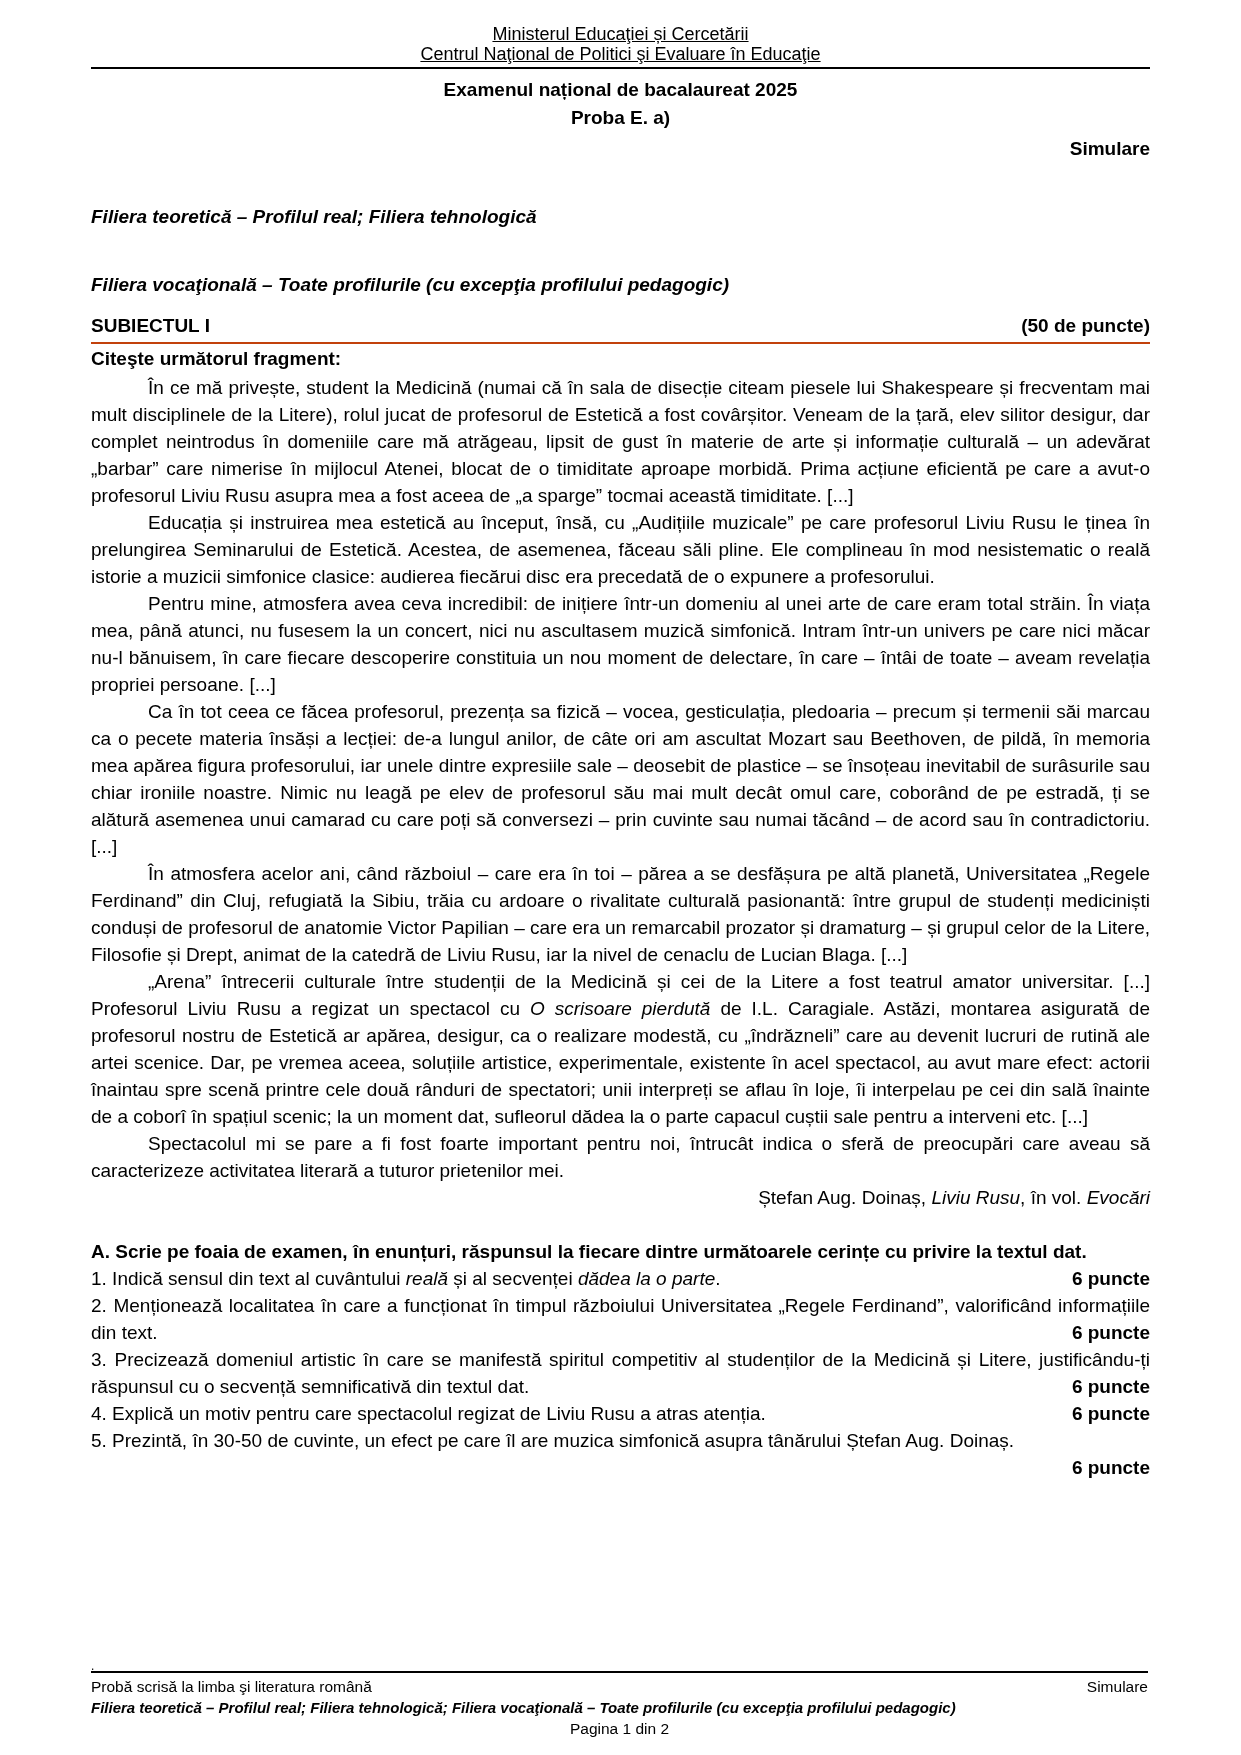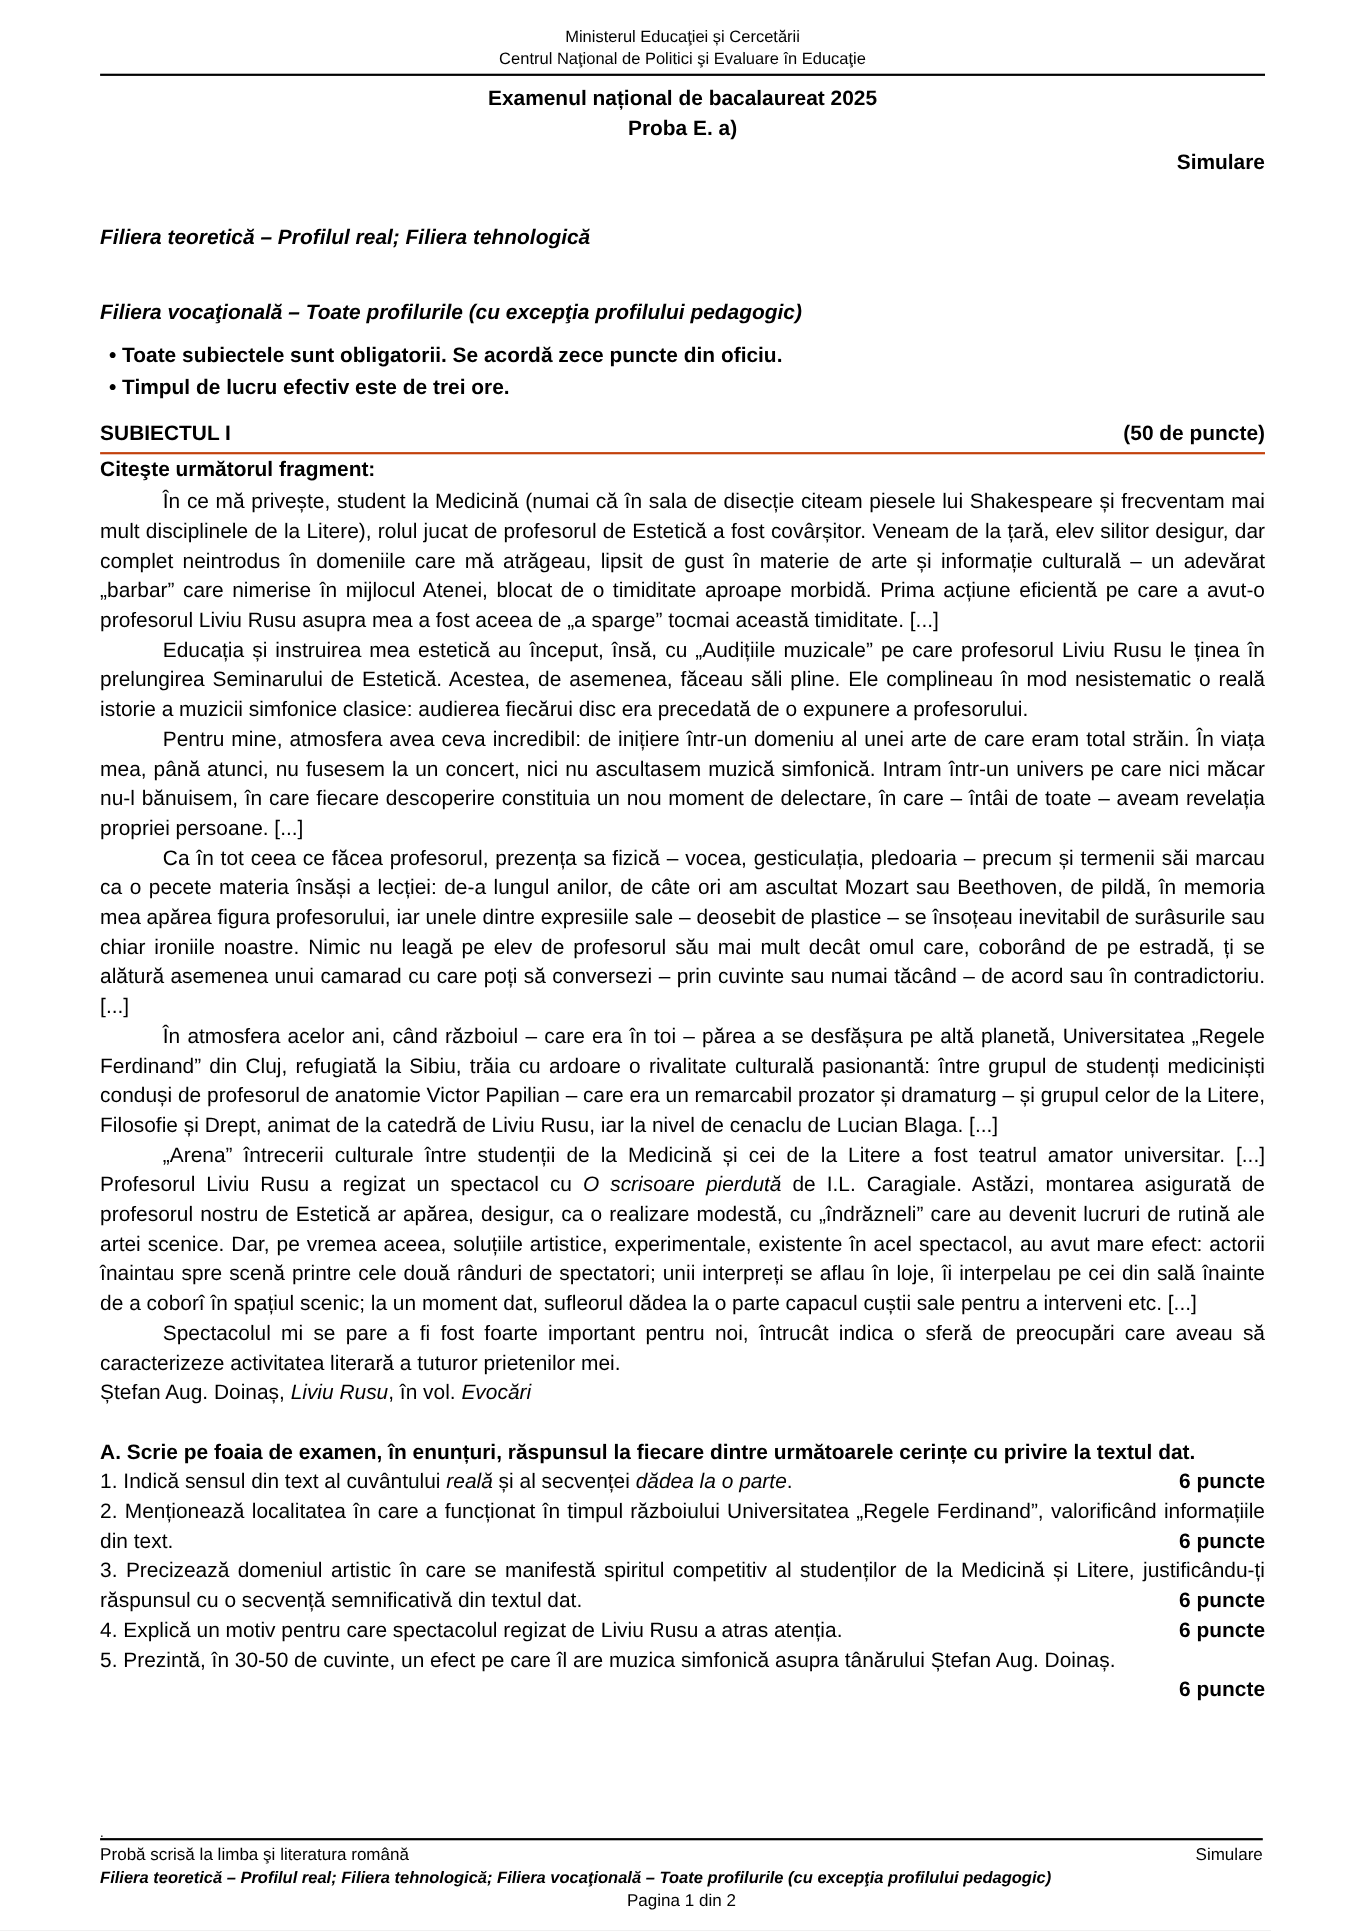--- a/index.html
+++ b/index.html
@@ -10,21 +10,21 @@
     background:#ffffff;
     color:#000000;
     font-family:"Liberation Sans", sans-serif;
     font-size:19px;
     line-height:27px;
     overflow:hidden;
   }
   .content { padding:24px 91px 0 91px; }
 
   .center { text-align:center; }
-  .ministry { font-size:15px; line-height:20px; }
+  .ministry { font-size:18px; line-height:20px;text-decoration:underline; }
   .top-rule { border-bottom:2px solid #000; margin-top:3px; }
 
   .doc-title { font-weight:bold; line-height:27.5px; margin-top:7px; }
   .simulare-row { text-align:right; font-weight:bold; margin-top:4px; }
   .filiera { font-weight:bold; font-style:italic; line-height:27px;margin-top:41px; }
   .filiera-block { margin-top:1px; }
 
   .bullet-list { font-weight:bold; margin-top:11px; }
   .bullet-item { padding-left:24px; text-indent:-16px; line-height:29px; }
   .bullet-glyph { display:inline; }
@@ -32,21 +32,21 @@
   .subject-row {
     display:flex; justify-content:space-between;
     font-weight:bold;
     border-bottom:2px solid #c2410c;
     margin-top:14px; padding-bottom:3px;
   }
   .instruction { font-weight:bold; margin-top:1px; }
 
   .fragment { margin-top:2px; }
   .fragment p { margin:0; text-align:justify; text-indent:57px; }
-  .attribution { }
+  .attribution { text-align:right; }
 
   .section-a { font-weight:bold; text-align:justify; margin-top:27px; }
   .questions { margin-top:0; }
   .question { text-align:justify; }
   .question .pts { float:right; font-weight:bold; }
   .pts-line { text-align:right; font-weight:bold; }
 
   .footer {
     position:absolute; left:91px; right:93px; bottom:16px;
     font-size:15.5px; line-height:21px;
@@ -74,24 +74,20 @@
       <div>Proba E. a)</div>
     </div>
 
     <div class="simulare-row">Simulare</div>
 
     <div class="filiera-block">
       <div class="filiera">Filiera teoretică – Profilul real; Filiera tehnologică</div>
       <div class="filiera">Filiera vocaţională – Toate profilurile (cu excepţia profilului pedagogic)</div>
     </div>
 
-    <div class="bullet-list">
-      <div class="bullet-item"><span class="bullet-glyph">•</span> <span>Toate subiectele sunt obligatorii. Se acordă zece puncte din oficiu.</span></div>
-      <div class="bullet-item"><span class="bullet-glyph">•</span> <span>Timpul de lucru efectiv este de trei ore.</span></div>
-    </div>
 
     <div class="subject-row">
       <span>SUBIECTUL I</span>
       <span>(50 de puncte)</span>
     </div>
 
     <div class="instruction">Citeşte următorul fragment:</div>
 
     <div class="fragment">
       <p><span>În ce mă privește, student la Medicină (numai că în sala de disecție citeam piesele lui Shakespeare și frecventam mai mult disciplinele de la Litere), rolul jucat de profesorul de Estetică a fost covârșitor. Veneam de la țară, elev silitor desigur, dar complet neintrodus în domeniile care mă atrăgeau, lipsit de gust în materie de arte și informație culturală – un adevărat „barbar” care nimerise în mijlocul Atenei, blocat de o timiditate aproape morbidă. Prima acțiune eficientă pe care a avut-o profesorul Liviu Rusu asupra mea a fost aceea de „a sparge” tocmai această timiditate. [...]</span></p>

